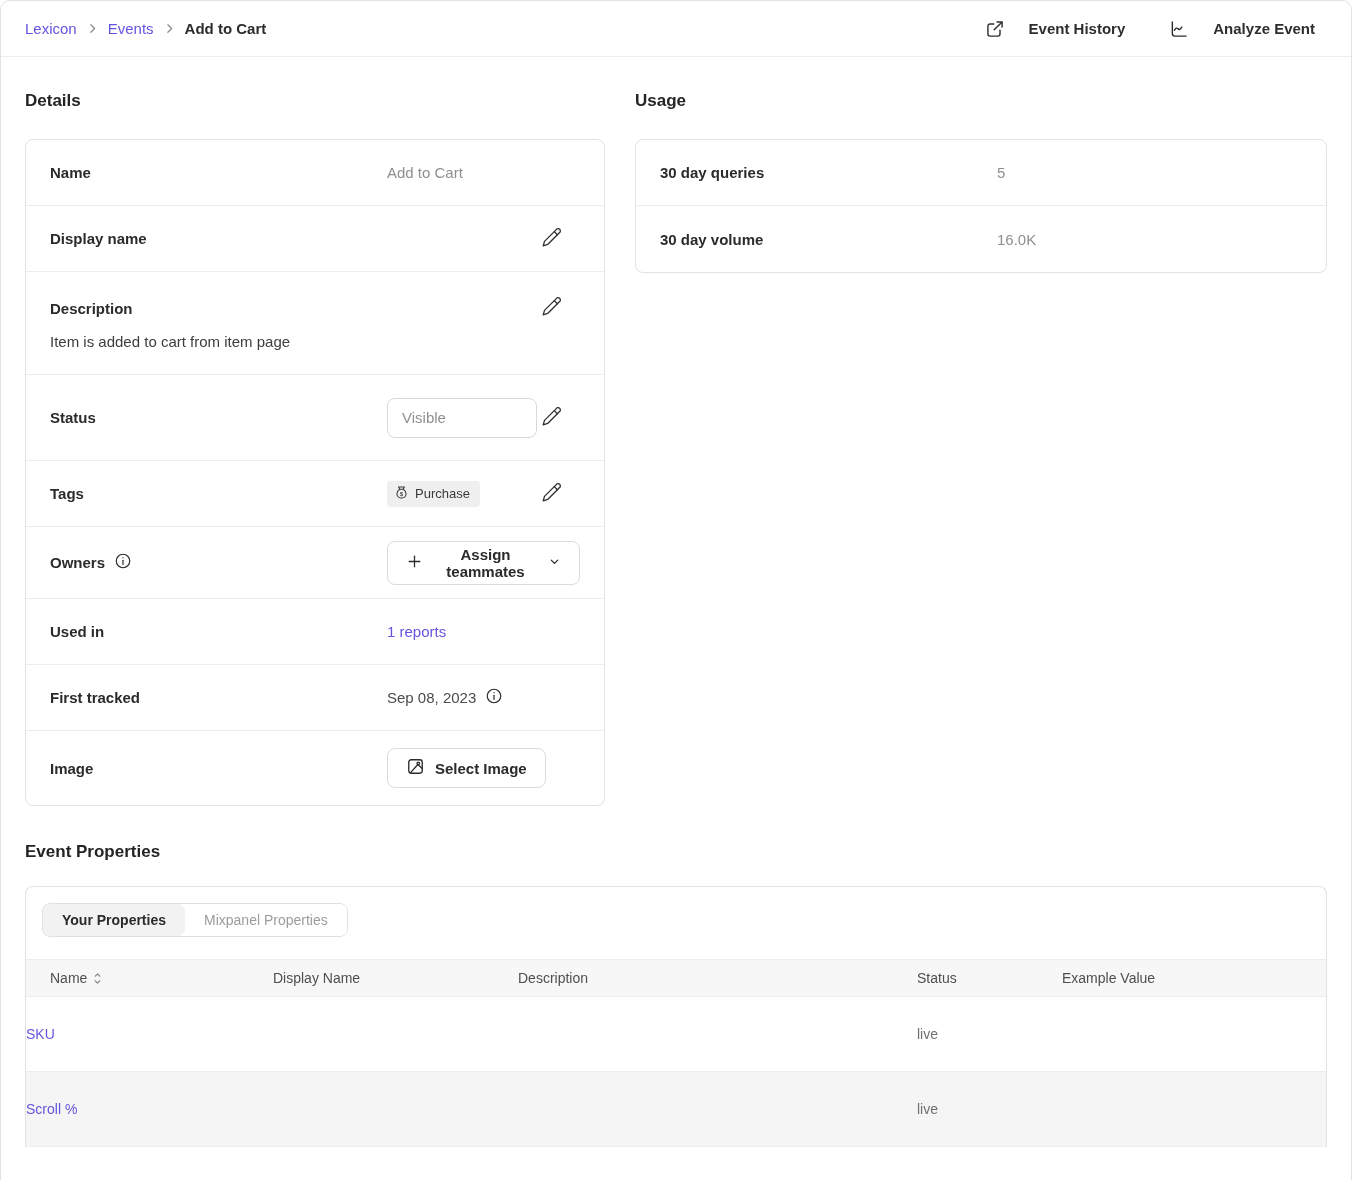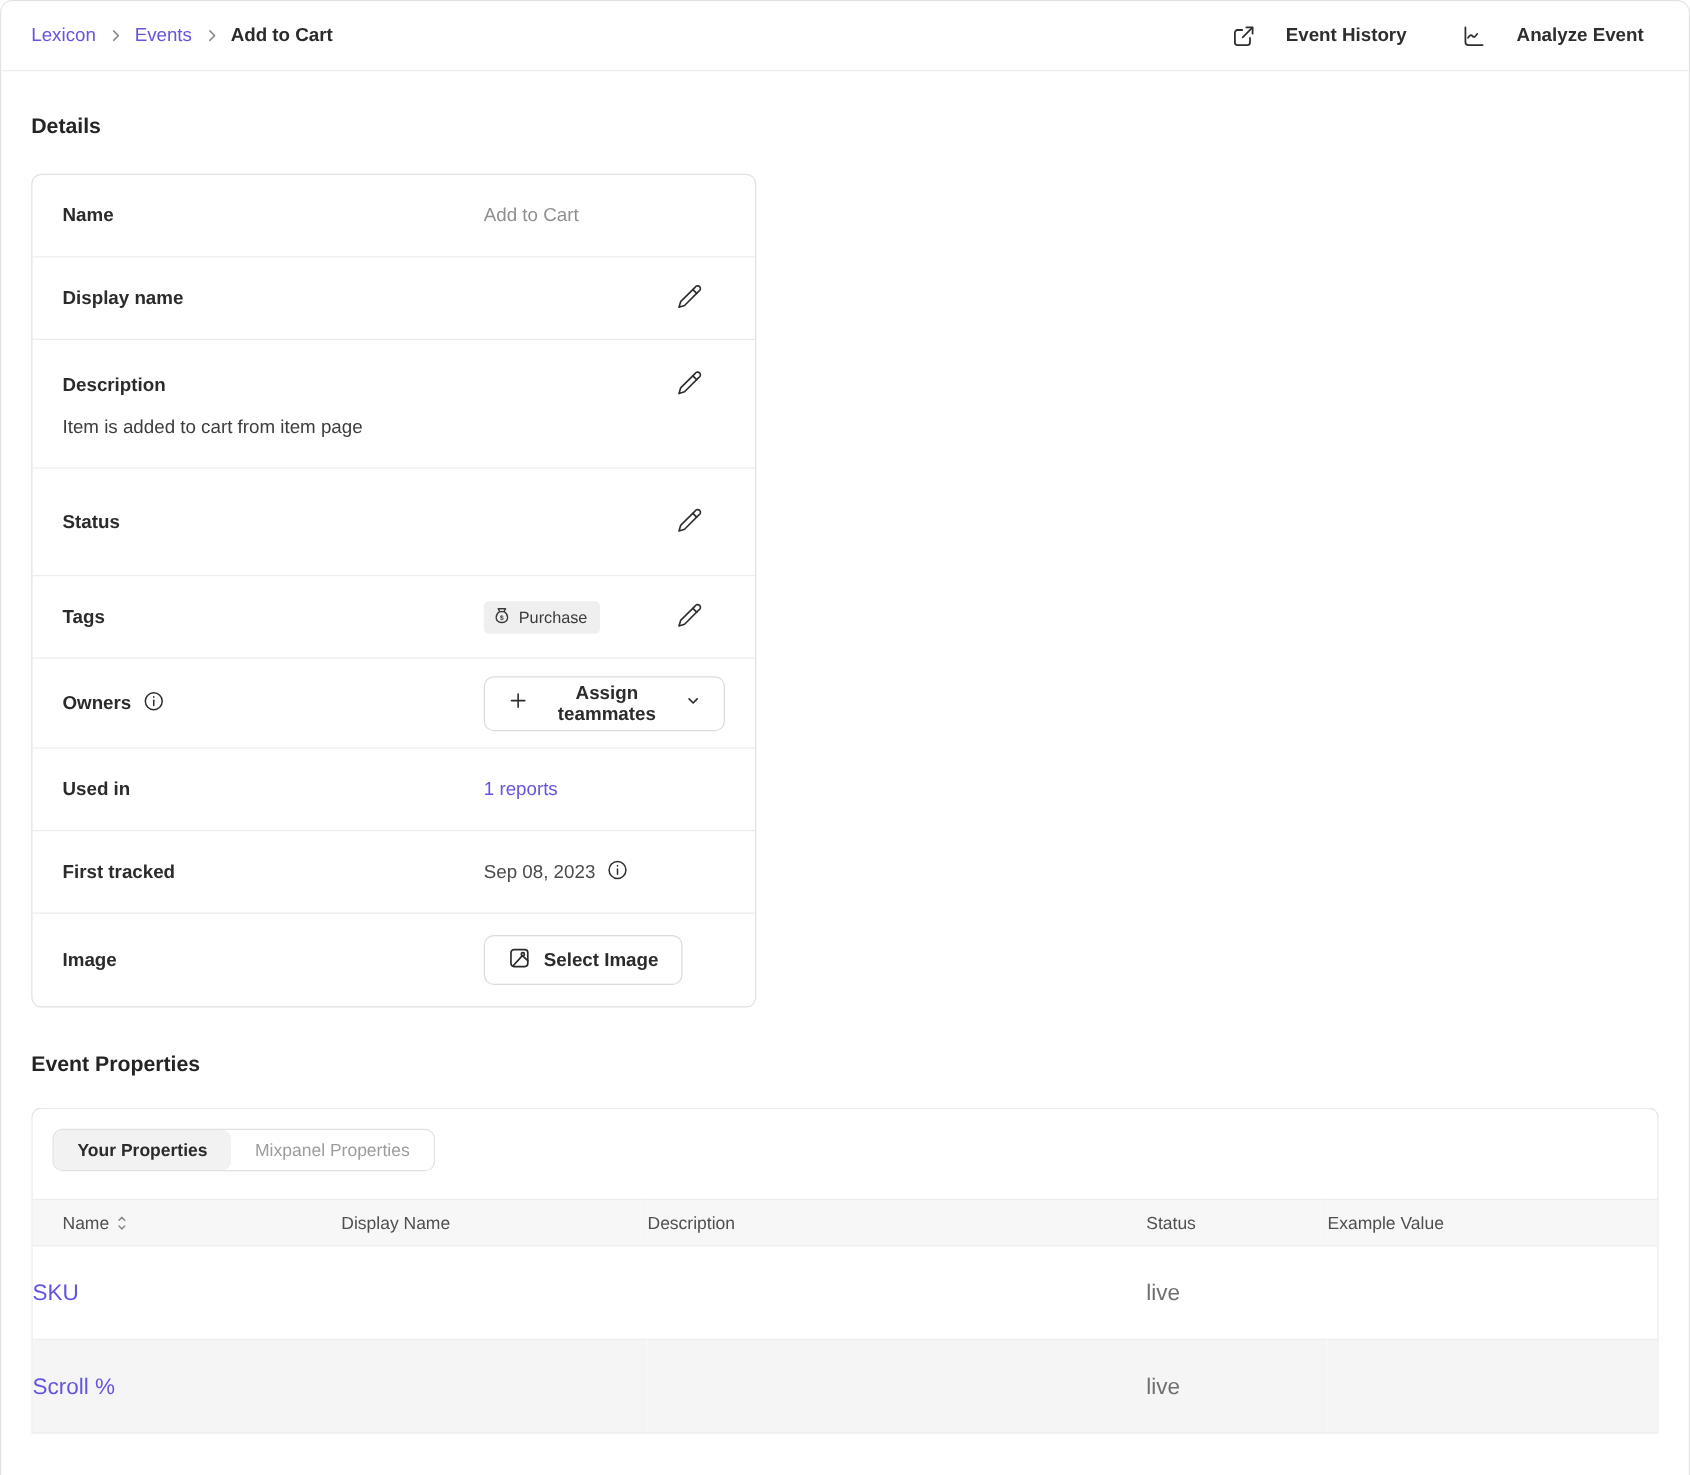--- a/index.html
+++ b/index.html
@@ -107,21 +107,21 @@
   }
   .tab.active { background:#f2f2f2; color:#2b2b2b; font-weight:bold; border-radius:7px; }
 
   table.props { width:100%; border-collapse:collapse; table-layout:fixed; }
   table.props th {
     background:#f7f7f7; height:37px; text-align:left; font-size:14px;
     font-weight:normal; color:#4f4f4f; border-top:1px solid #ededed;
     border-bottom:1px solid #ededed; padding:0;
   }
   table.props th .th-inner { display:flex; align-items:center; gap:5px; }
-  table.props td { height:75px; font-size:18px; border-bottom:1px solid #ededed; padding:0; vertical-align:middle; }
+  table.props td { height:75px; font-size:14px; border-bottom:1px solid #ededed; padding:0; vertical-align:middle; }
   .cell-pad { padding-left:24px; }
   tr.hover-row td { background:#f5f5f5; }
   .prop-link { color:#6355e0; cursor:pointer; text-decoration:none; }
   .status-live { color:#6f6f6f;text-align:center; }
   .sort-icon { color:#8a8a8a; display:flex; }
 </style>
 </head>
 <body>
 
 <div class="page">
@@ -201,20 +201,23 @@
                       <line x1="15.2" y1="5.3" x2="18.7" y2="8.8"></line>
                     </svg>
                 </span>
               </button>
             </div>
             <div class="desc-text">Item is added to cart from item page</div>
           </div>
 
           <div class="row row-status">
             <span class="row-label">Status</span>
+            <div class="status-box">
+              <span>Visible</span>
+            </div>
             <button class="pencil-btn">
               <span>
                 <svg width="21" height="21" viewBox="0 0 24 24" fill="none" stroke="currentColor" stroke-width="1.5" stroke-linecap="round" stroke-linejoin="round">
                     <path d="M17.2 3.3a2.6 2.6 0 1 1 3.5 3.5L7.6 19.9 2.5 21.5 4 16.4 17.2 3.3z"></path>
                     <line x1="15.2" y1="5.3" x2="18.7" y2="8.8"></line>
                   </svg>
               </span>
             </button>
           </div>
 
@@ -301,20 +304,34 @@
                     <path d="M20.5 14.5 15 9.5 5.5 20"></path>
                   </svg>
               </span>
               <span>Select Image</span>
             </button>
           </div>
 
         </div>
       </div>
 
+      <div class="col-right">
+        <h2 class="section-heading">Usage</h2>
+
+        <div class="card">
+          <div class="row">
+            <span class="row-label">30 day queries</span>
+            <span class="row-value">5</span>
+          </div>
+          <div class="row">
+            <span class="row-label">30 day volume</span>
+            <span class="row-value">16.0K</span>
+          </div>
+        </div>
+      </div>
 
     </div>
 
     <div style="margin-top:33px;">
       <h2 class="section-heading" style="margin-top:0;">Event Properties</h2>
 
       <div class="props-card">
         <div class="tabs">
           <button class="tab active">Your Properties</button>
           <button class="tab">Mixpanel Properties</button>

